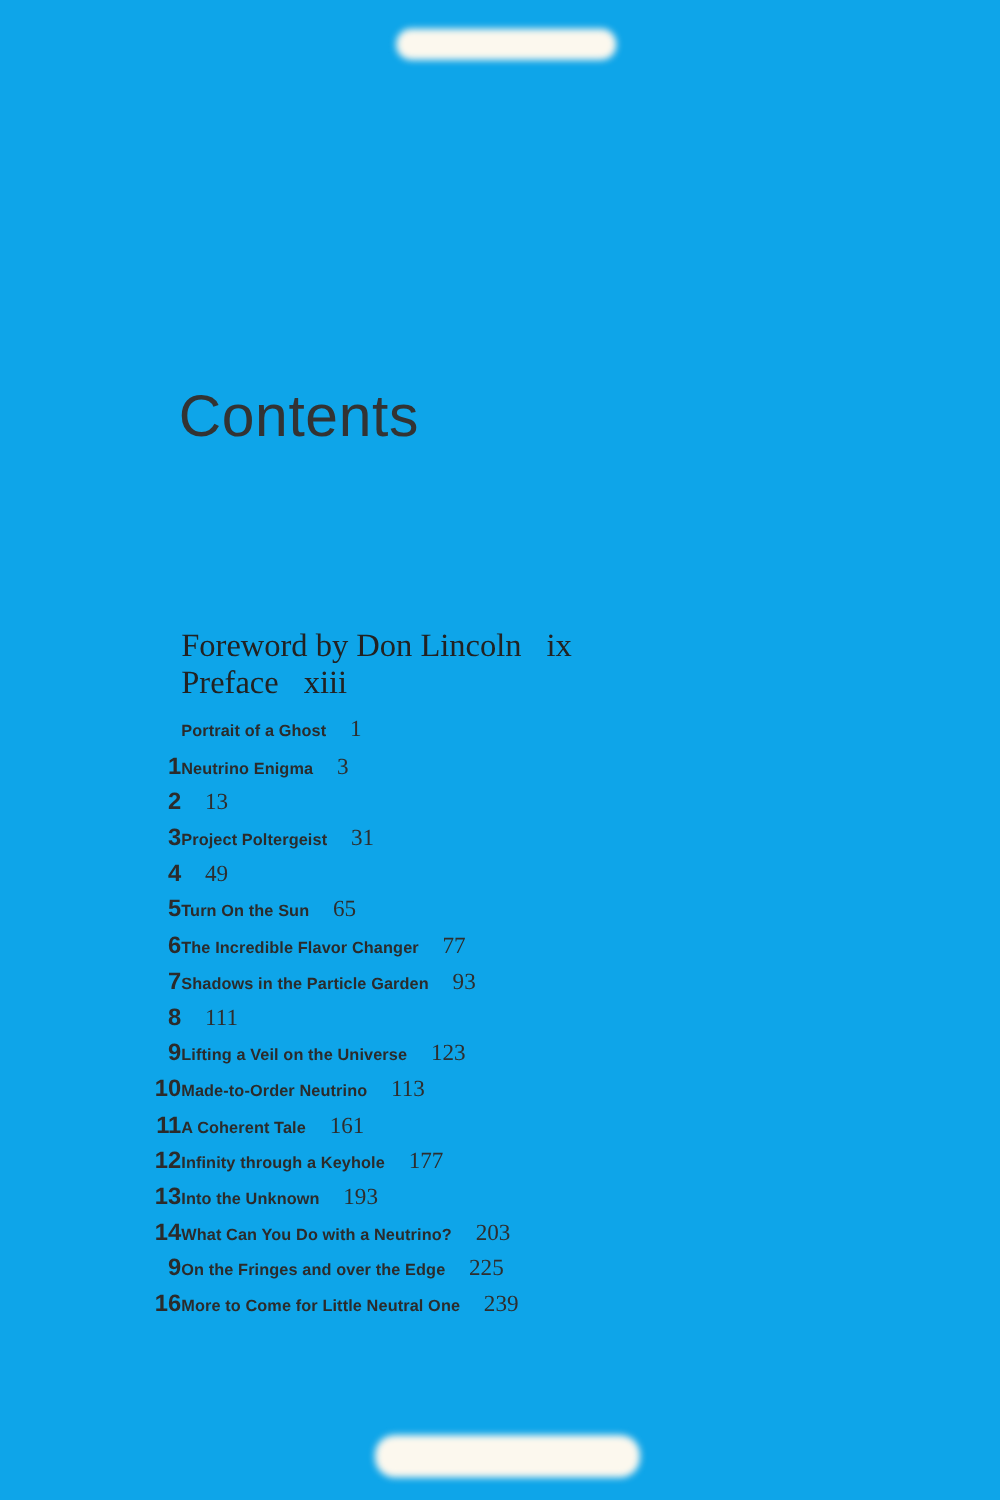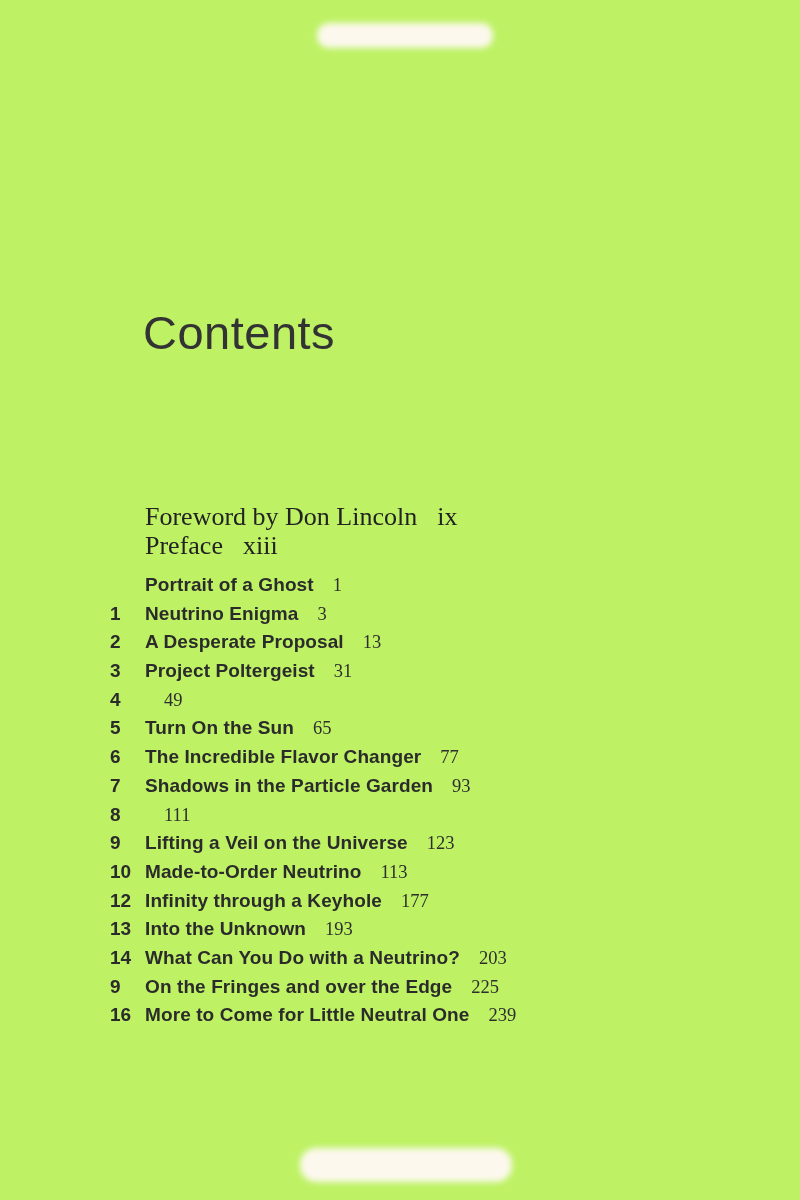--- a/index.html
+++ b/index.html
@@ -1,21 +1,22 @@
 <!DOCTYPE html>
 <html><head>
 <meta charset="utf-8">
 <style>
   html,body{margin:0;padding:0;background:#ffffff;}
   .page{
     position:relative;
     width:800px;height:1200px;
-    background:#bef264;
+    background:#0ea5e9;
     font-family:"Liberation Sans",sans-serif;
     overflow:hidden;
+    text-align:right;
   }
   .artifact{
     position:absolute;
     background:#fcf8ee;
     border-radius:12px;
     filter:blur(3px);
   }
   .artifact.top{left:317px;top:23px;width:176px;height:25px;}
   .artifact.bottom{left:300px;top:1148px;width:212px;height:34px;border-radius:16px;}
   .heading{
@@ -49,21 +50,21 @@
   }
   .ch-num{
     width:35px;
     flex:0 0 35px;
     font-weight:700;
     font-size:19px;
     color:#2b2b2b;
   }
   .ch-title{
     font-weight:700;
-    font-size:19px;
+    font-size:13px;
     color:#2b2b2b;
     letter-spacing:0.1px;
     white-space:pre;
   }
   .ch-page{
     margin-left:19px;
     font-family:"Liberation Serif","DejaVu Serif",serif;
     font-weight:400;
     font-size:18.5px;
     color:#2e2e2e;
@@ -95,21 +96,20 @@
       <span class="ch-title">Portrait of a Ghost</span>
       <span class="ch-page">1</span>
     </div>
     <div class="toc-row">
       <span class="ch-num">1</span>
       <span class="ch-title">Neutrino Enigma</span>
       <span class="ch-page">3</span>
     </div>
     <div class="toc-row">
       <span class="ch-num">2</span>
-      <span class="ch-title">A Desperate Proposal</span>
       <span class="ch-page">13</span>
     </div>
     <div class="toc-row">
       <span class="ch-num">3</span>
       <span class="ch-title">Project Poltergeist</span>
       <span class="ch-page">31</span>
     </div>
     <div class="toc-row">
       <span class="ch-num">4</span>
       <span class="ch-page">49</span>
@@ -137,20 +137,25 @@
       <span class="ch-num">9</span>
       <span class="ch-title">Lifting a Veil on the Universe</span>
       <span class="ch-page">123</span>
     </div>
     <div class="toc-row">
       <span class="ch-num">10</span>
       <span class="ch-title">Made-to-Order Neutrino</span>
       <span class="ch-page">113</span>
     </div>
     <div class="toc-row">
+      <span class="ch-num">11</span>
+      <span class="ch-title">A Coherent Tale</span>
+      <span class="ch-page">161</span>
+    </div>
+    <div class="toc-row">
       <span class="ch-num">12</span>
       <span class="ch-title">Infinity through a Keyhole</span>
       <span class="ch-page">177</span>
     </div>
     <div class="toc-row">
       <span class="ch-num">13</span>
       <span class="ch-title">Into the Unknown</span>
       <span class="ch-page">193</span>
     </div>
     <div class="toc-row">

